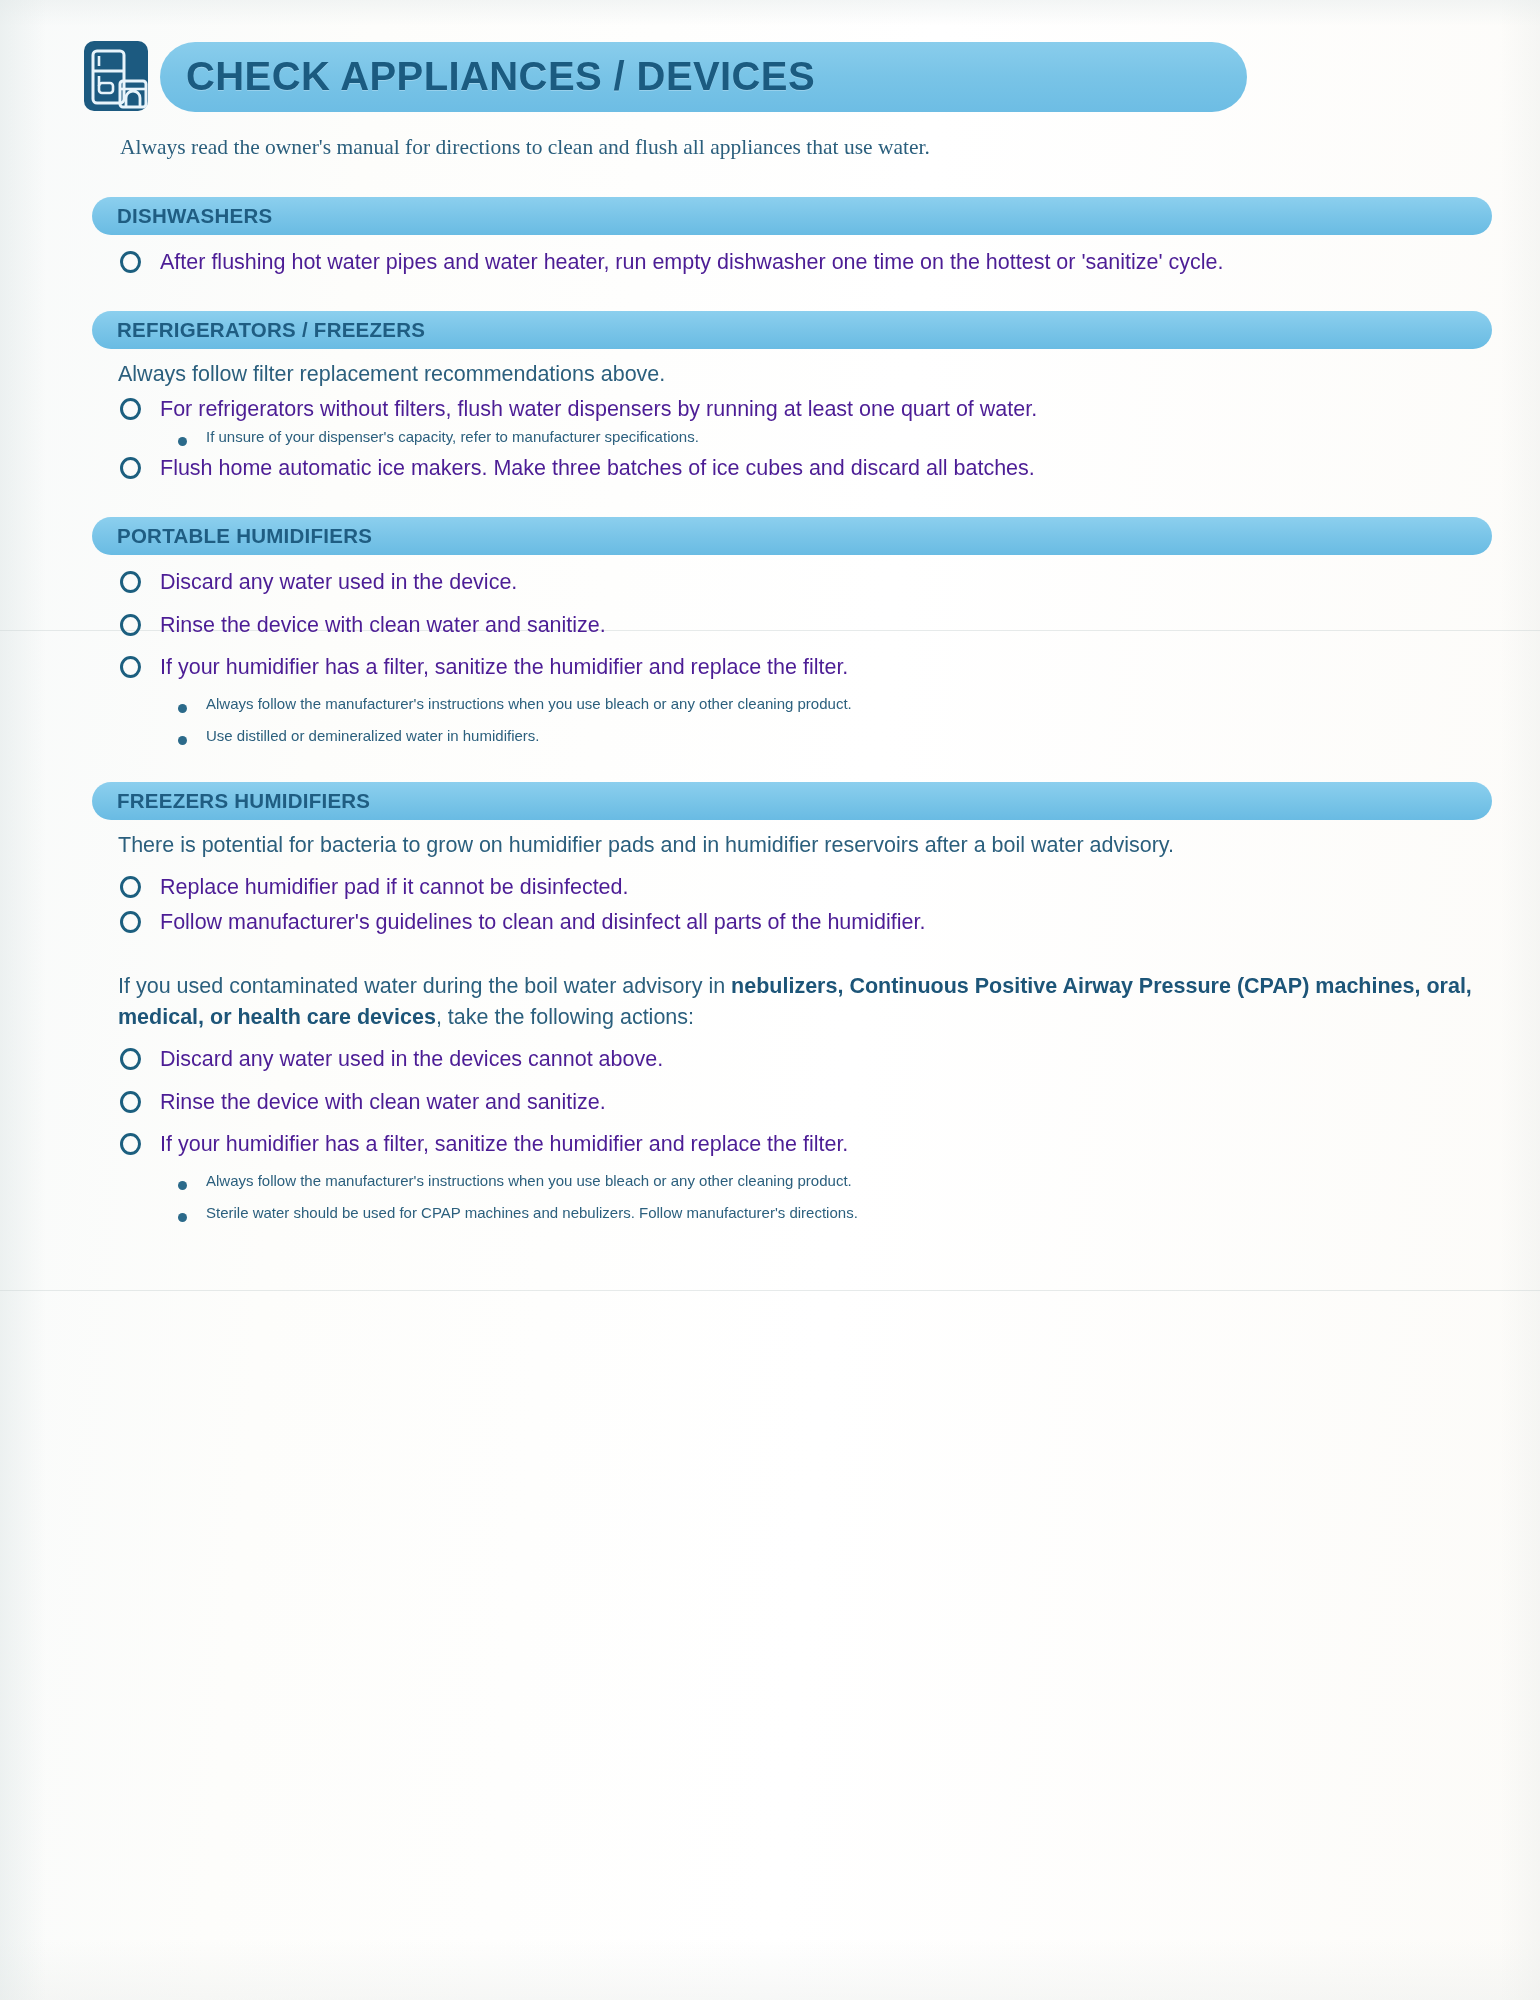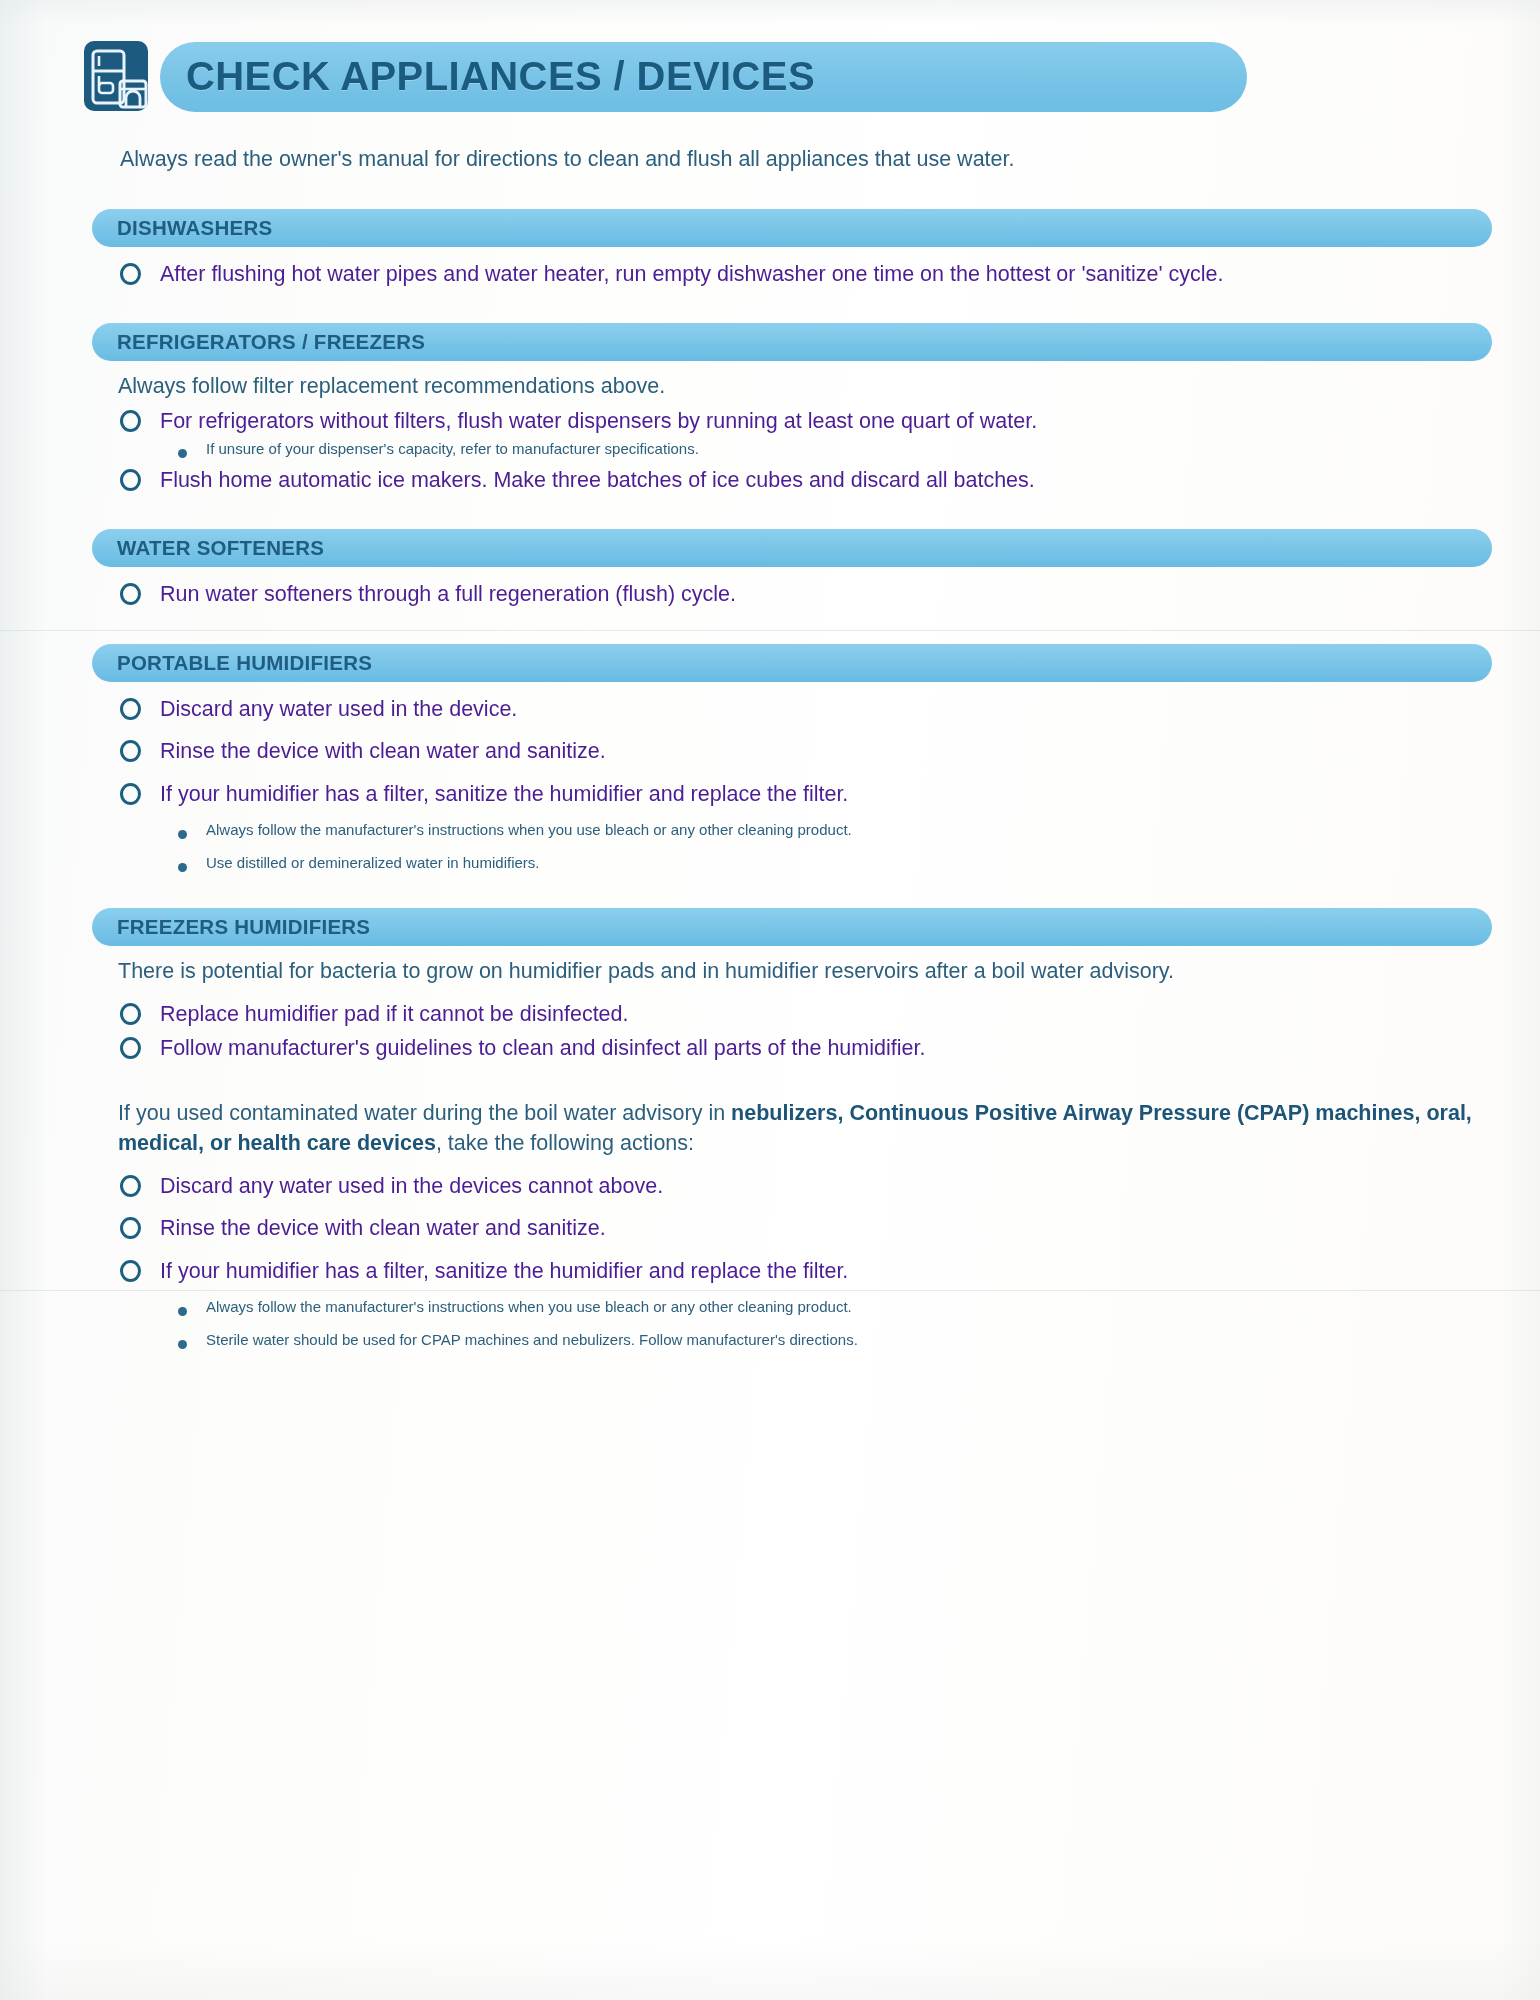--- a/index.html
+++ b/index.html
@@ -79,24 +79,25 @@
     font-size: 40px;
     font-weight: bold;
     letter-spacing: .4px;
     color: #1b5b80;
     font-family: "Liberation Sans", sans-serif;
     text-shadow: 0 1px 0 rgba(255,255,255,.25);
   }
 
   
   .lead {
-    margin: 30px 60px 0 120px;
+    margin: 18px 60px 0 120px;
     font-size: 21.5px;
     line-height: 1.42;
     color: #2b5f7d;
+    font-family: Liberation Serif, serif;
   }
 
   
   .section {
     margin-top: 34px;
   }
   .sec-head {
     position: relative;
     margin: 0 48px 0 92px;
     height: 38px;
@@ -222,31 +223,20 @@
         <span class="dot"></span>
         <span>If unsure of your dispenser's capacity, refer to manufacturer specifications.</span>
       </div>
       <div class="citem tight">
         <span class="ring"></span>
         <span>Flush home automatic ice makers. Make three batches of ice cubes and discard all batches.</span>
       </div>
     </div>
   </div>
 
-  <div class="section">
-    <div class="sec-head">
-      <div class="sec-head-label">WATER SOFTENERS</div>
-    </div>
-    <div class="sec-body">
-      <div class="citem">
-        <span class="ring"></span>
-        <span>Run water softeners through a full regeneration (flush) cycle.</span>
-      </div>
-    </div>
-  </div>
 
   <div class="section">
     <div class="sec-head">
       <div class="sec-head-label">PORTABLE HUMIDIFIERS</div>
     </div>
     <div class="sec-body">
       <div class="citem">
         <span class="ring"></span>
         <span>Discard any water used in the device.</span>
       </div>

